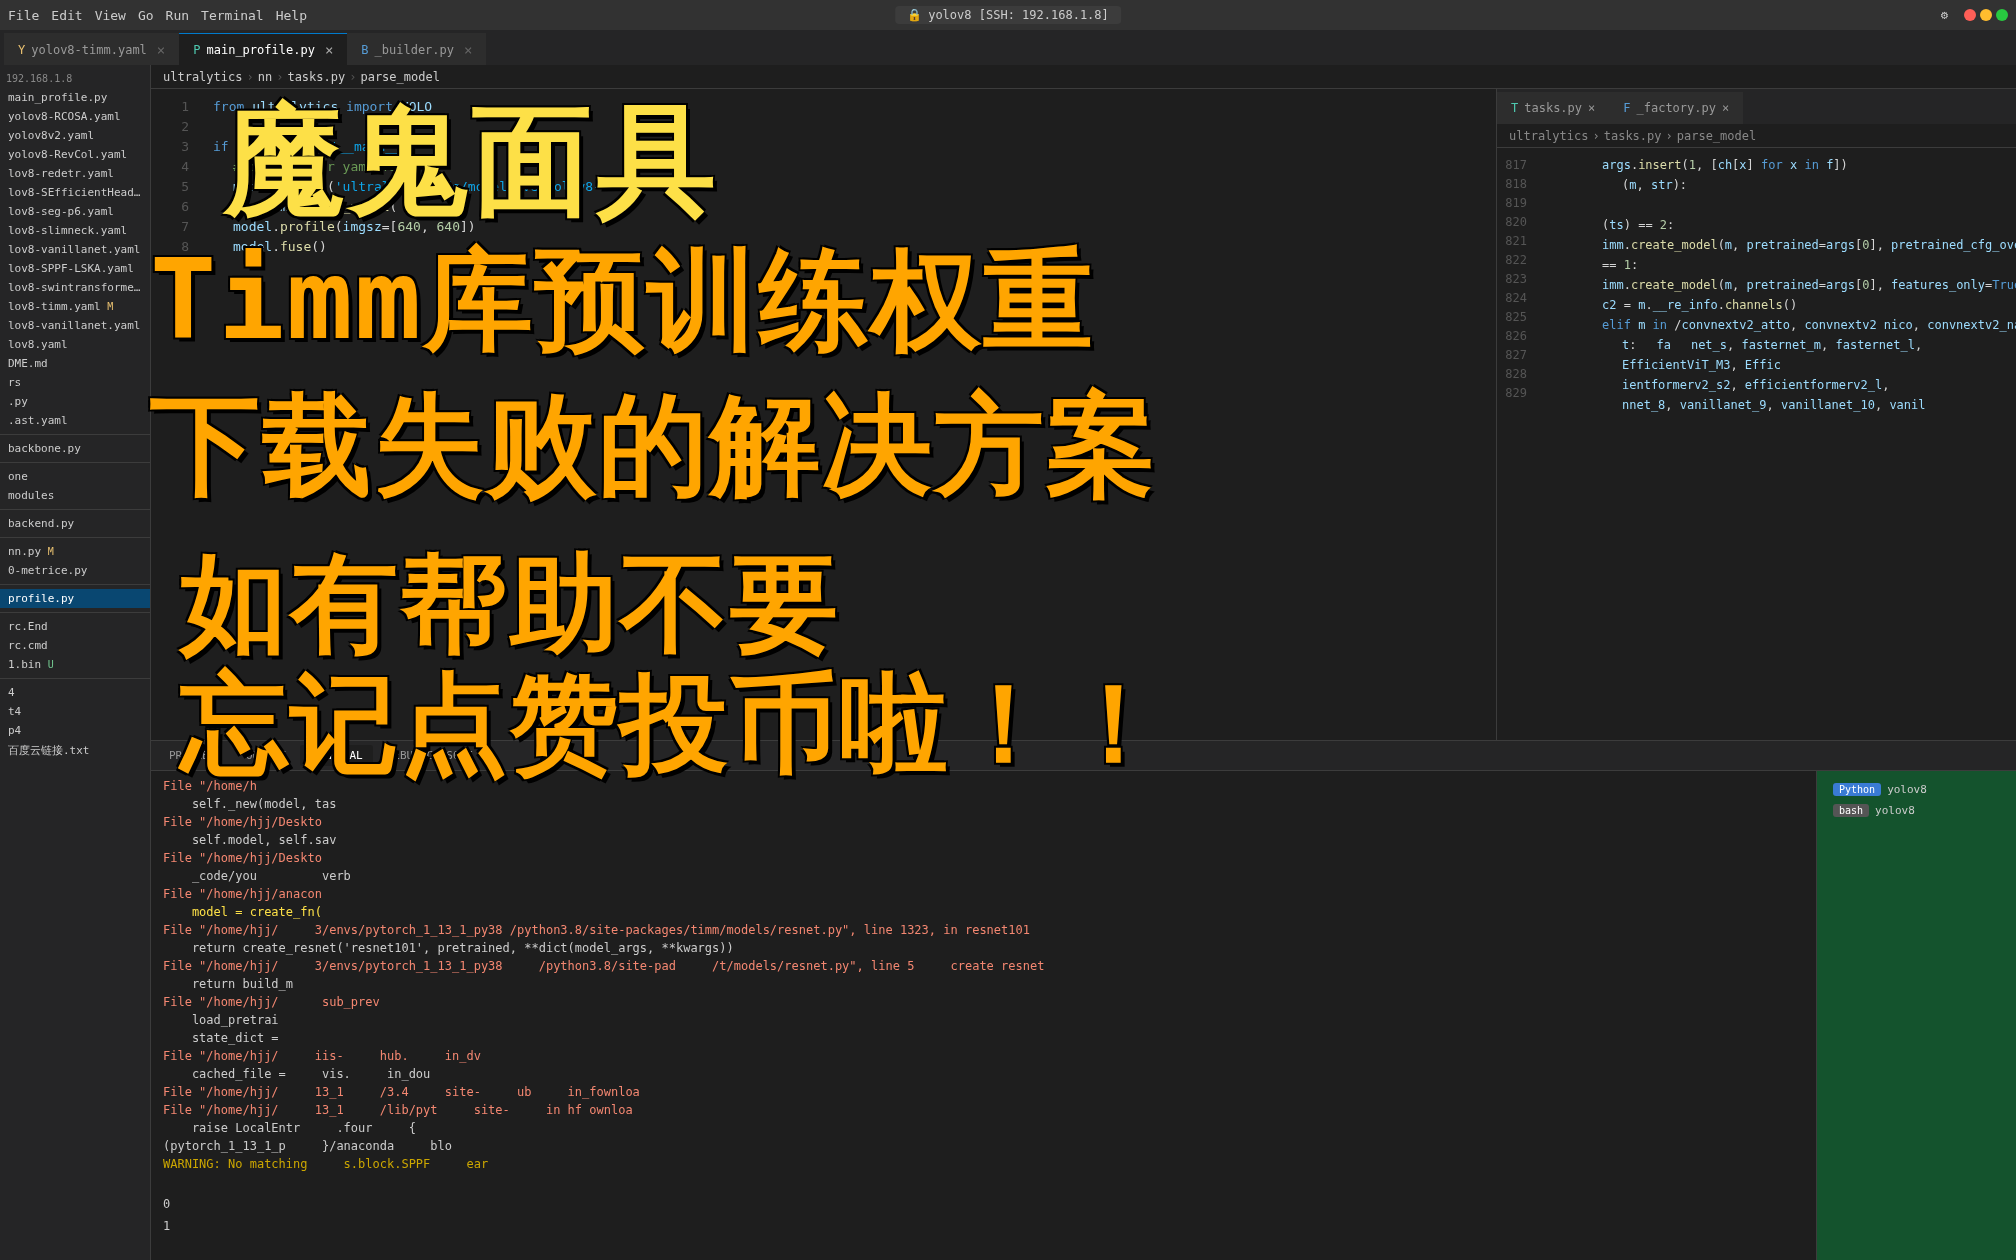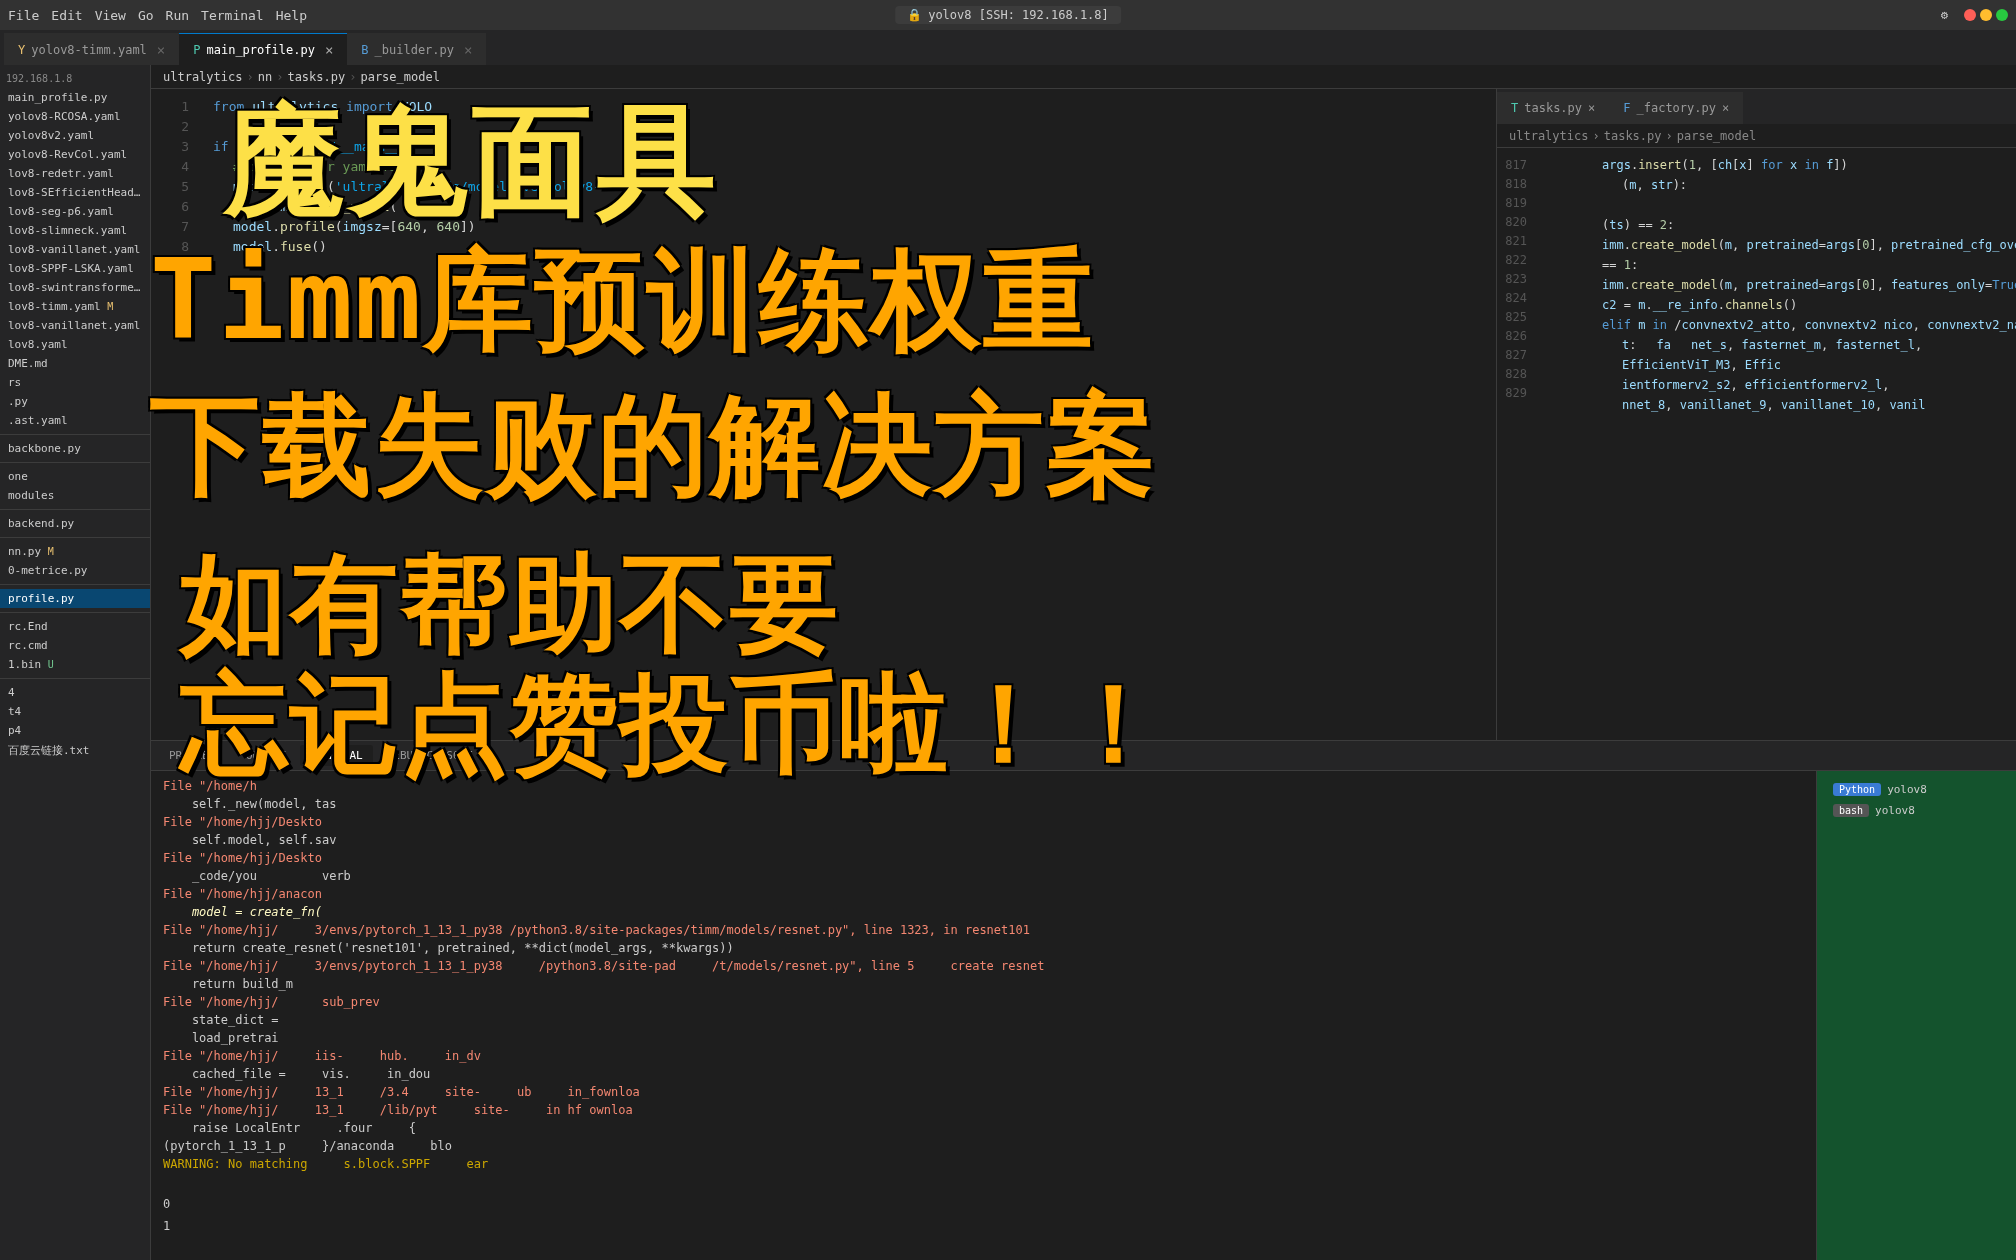--- a/index.html
+++ b/index.html
@@ -584,28 +584,28 @@
         </div>
         <div class="terminal-content">
           <div class="terminal-text">
             <div><span class="err">File "/home/h</span></div>
             <div><span style="color:#ccc;"> &nbsp;&nbsp;&nbsp;&nbsp;self._new(model, tas</span></div>
             <div><span class="err">File "/home/hjj/Deskto</span></div>
             <div><span style="color:#ccc;"> &nbsp;&nbsp;&nbsp;&nbsp;self.model, self.sav</span></div>
             <div><span class="err">File "/home/hjj/Deskto</span></div>
             <div><span style="color:#ccc;"> &nbsp;&nbsp;&nbsp;&nbsp;_code/you &nbsp;&nbsp;&nbsp;&nbsp;&nbsp;&nbsp;&nbsp; verb</span></div>
             <div><span class="err">File "/home/hjj/anacon</span></div>
-            <div><span style="color:#fef9c3;font-style:italic;"> &nbsp;&nbsp;&nbsp;&nbsp;model = create_fn(</span></div>
+            <div><span style="color:#fde047;"> &nbsp;&nbsp;&nbsp;&nbsp;model = create_fn(</span></div>
             <div><span class="err">File "/home/hjj/ &nbsp;&nbsp;&nbsp;&nbsp;3/envs/pytorch_1_13_1_py38 /python3.8/site-packages/timm/models/resnet.py", line 1323, in resnet101</span></div>
             <div><span style="color:#ccc;"> &nbsp;&nbsp;&nbsp;&nbsp;return create_resnet('resnet101', pretrained, **dict(model_args, **kwargs))</span></div>
             <div><span class="err">File "/home/hjj/ &nbsp;&nbsp;&nbsp;&nbsp;3/envs/pytorch_1_13_1_py38 &nbsp;&nbsp;&nbsp;&nbsp;/python3.8/site-pad &nbsp;&nbsp;&nbsp;&nbsp;/t/models/resnet.py", line 5 &nbsp;&nbsp;&nbsp;&nbsp;create resnet</span></div>
             <div><span style="color:#ccc;"> &nbsp;&nbsp;&nbsp;&nbsp;return build_m</span></div>
             <div><span class="err">File "/home/hjj/ &nbsp;&nbsp;&nbsp;&nbsp; sub_prev</span></div>
+            <div><span style="color:#ccc;"> &nbsp;&nbsp;&nbsp;&nbsp;load_pretrai</span></div>
             <div><span style="color:#ccc;"> &nbsp;&nbsp;&nbsp;&nbsp;state_dict =</span></div>
-            <div><span style="color:#ccc;"> &nbsp;&nbsp;&nbsp;&nbsp;load_pretrai</span></div>
             <div><span class="err">File "/home/hjj/ &nbsp;&nbsp;&nbsp;&nbsp;iis- &nbsp;&nbsp;&nbsp;&nbsp;hub. &nbsp;&nbsp;&nbsp;&nbsp;in_dv</span></div>
             <div><span style="color:#ccc;"> &nbsp;&nbsp;&nbsp;&nbsp;cached_file = &nbsp;&nbsp;&nbsp;&nbsp;vis. &nbsp;&nbsp;&nbsp;&nbsp;in_dou</span></div>
             <div><span class="err">File "/home/hjj/ &nbsp;&nbsp;&nbsp;&nbsp;13_1 &nbsp;&nbsp;&nbsp;&nbsp;/3.4 &nbsp;&nbsp;&nbsp;&nbsp;site- &nbsp;&nbsp;&nbsp;&nbsp;ub &nbsp;&nbsp;&nbsp;&nbsp;in_fownloa</span></div>
             <div><span class="err">File "/home/hjj/ &nbsp;&nbsp;&nbsp;&nbsp;13_1 &nbsp;&nbsp;&nbsp;&nbsp;/lib/pyt &nbsp;&nbsp;&nbsp;&nbsp;site- &nbsp;&nbsp;&nbsp;&nbsp;in hf ownloa</span></div>
             <div><span style="color:#ccc;"> &nbsp;&nbsp;&nbsp;&nbsp;raise LocalEntr &nbsp;&nbsp;&nbsp;&nbsp;.four &nbsp;&nbsp;&nbsp;&nbsp;{</span></div>
             <div><span style="color:#ccc;">(pytorch_1_13_1_p &nbsp;&nbsp;&nbsp;&nbsp;}/anaconda &nbsp;&nbsp;&nbsp;&nbsp;blo</span></div>
             <div><span class="warn">WARNING: No matching &nbsp;&nbsp;&nbsp;&nbsp;s.block.SPPF &nbsp;&nbsp;&nbsp;&nbsp;ear</span></div>
             <br>
             <div style="display:flex;gap:40px;margin:4px 0;">
               <span style="color:#ccc;">0</span>

